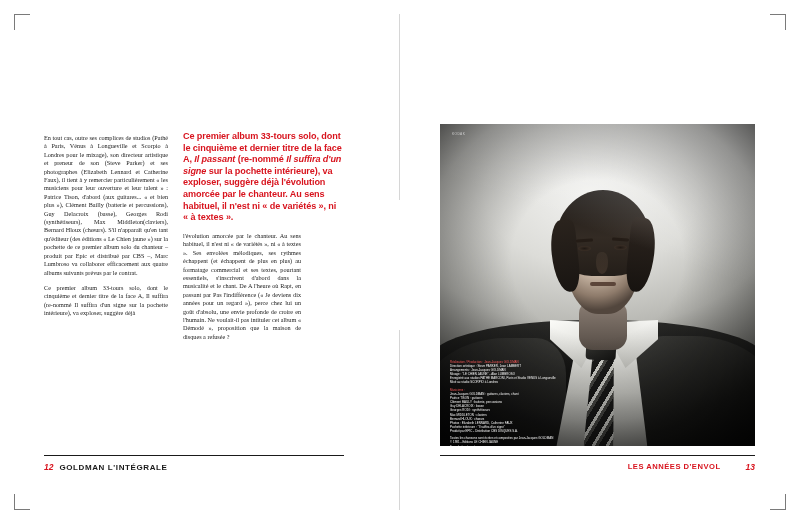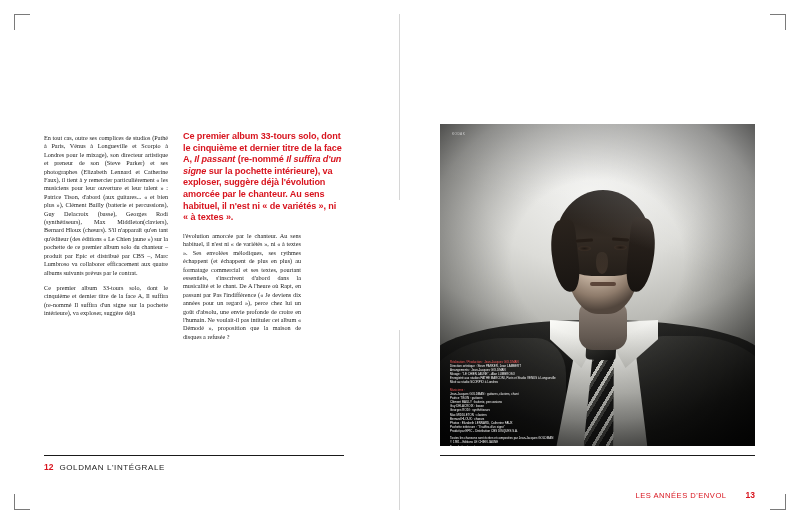--- a/index.html
+++ b/index.html
@@ -106,24 +106,25 @@
     top: 462px;
     display: flex;
     align-items: baseline;
     gap: 6px;
   }
   .folio-num {
     font-family: "Liberation Sans", sans-serif;
     font-weight: bold;
     font-size: 8.5px;
     color: #d8141e;
+    font-style: italic;
   }
   .folio-txt {
     font-family: "Liberation Sans", sans-serif;
-    font-weight: normal;
+    font-weight: bold;
     font-size: 8px;
     letter-spacing: 0.6px;
     color: #1a1a1a;
   }
   .rule-left {
     position: absolute;
     left: 44px;
     top: 455px;
     width: 300px;
     height: 1px;
@@ -331,23 +332,22 @@
     top: 455px;
     width: 315px;
     height: 1px;
     background: #1a1a1a;
   }
   .folio-right {
     position: absolute;
     right: 45px;
     top: 462px;
     display: flex;
-    align-items: center;
-    gap: 19px;
-    margin-top: 28px;
+    align-items: flex-start;
+    gap: 25px;
   }
   .folio-right .folio-txt { color: #d8141e; letter-spacing: 0.5px; font-size: 7.6px; }
   .folio-right .folio-num { color: #d8141e; }
 </style>
 </head>
 <body>
 
 <div class="page">
 
   <div class="crop h" style="left:14px;  top:14px;"></div>

